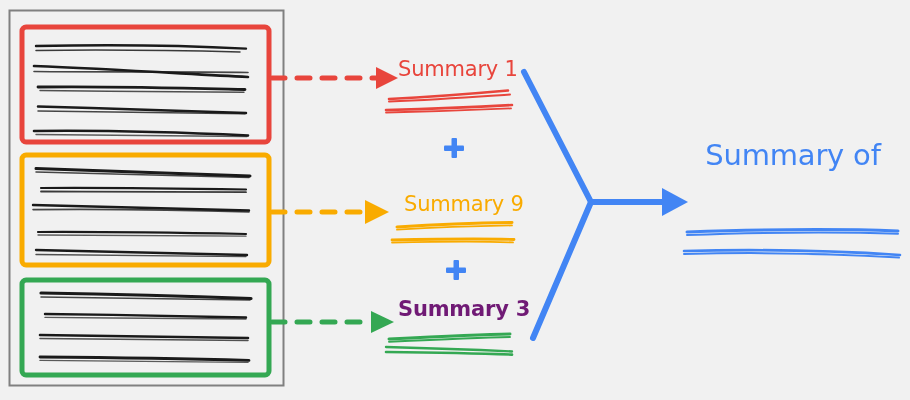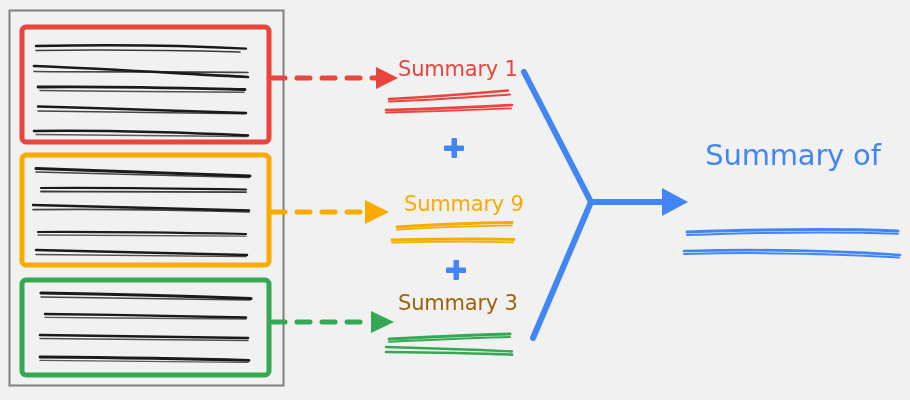--- a/index.html
+++ b/index.html
@@ -26,21 +26,21 @@
     white-space: nowrap;
     font-family: "DejaVu Sans", "Liberation Sans", sans-serif;
     font-weight: 400;
     letter-spacing: -0.2px;
   }
   .summary-label {
     font-size: 21px;
   }
   .sum1 { left: 398px; top: 57px; color: #e8453c; }
   .sum2 { left: 404px; top: 192px; color: #f9ab00; }
-  .sum3 { left: 398px; top: 291px; color: #a16207; }
+  .sum3 { left: 398px; top: 297px; color: #701a75; font-weight: bold; }
   .sos {
     left: 700px;
     top: 138px;
     font-size: 29px;
     color: #4285f4;
     text-align: center;
     line-height: 1.18;
     width: 186px;
     white-space: normal;
   }

